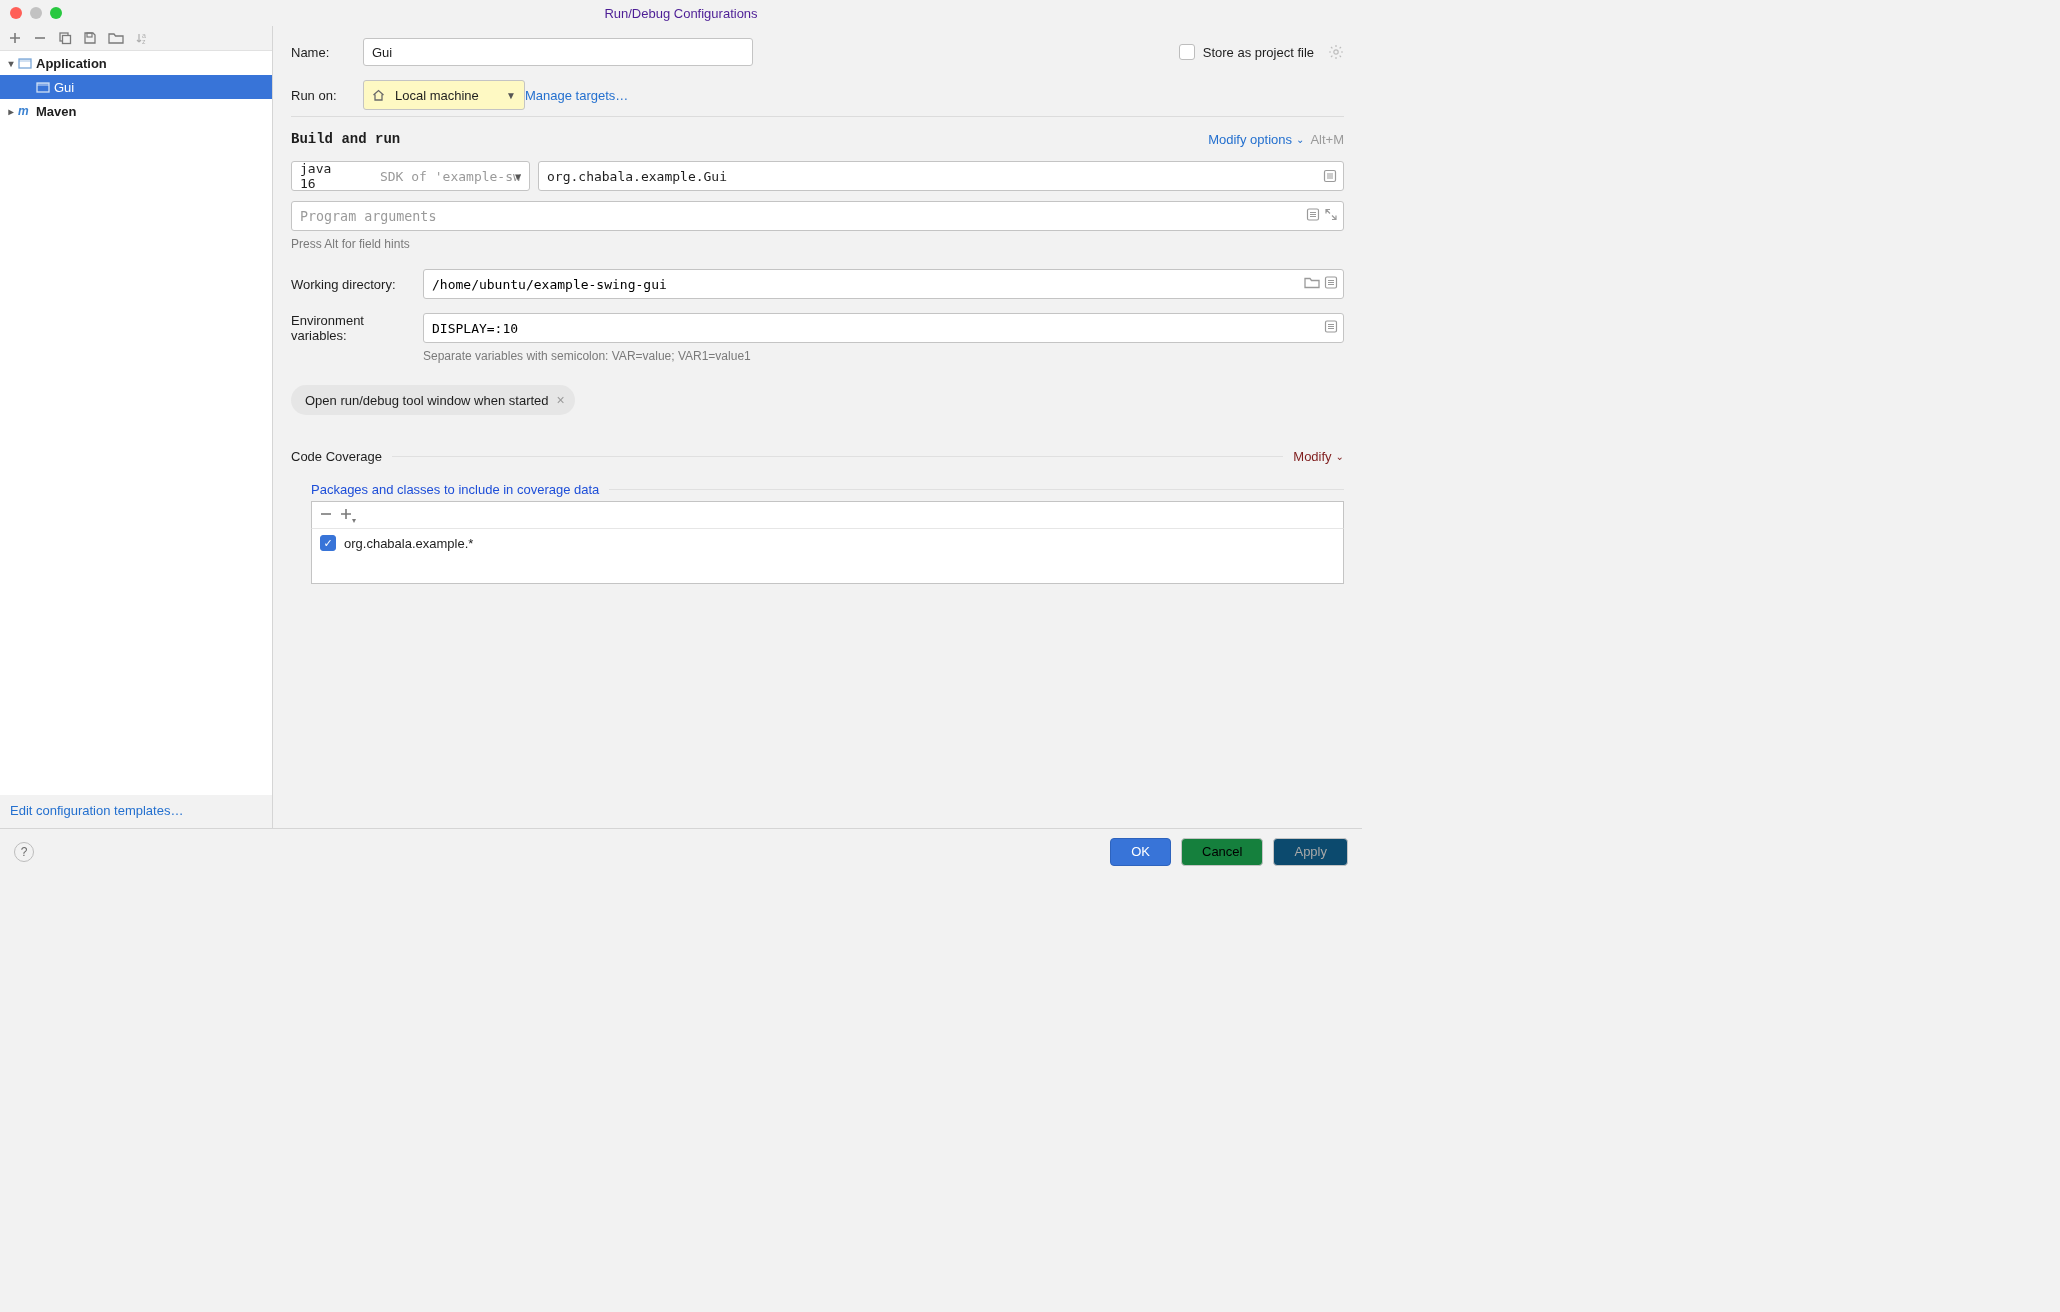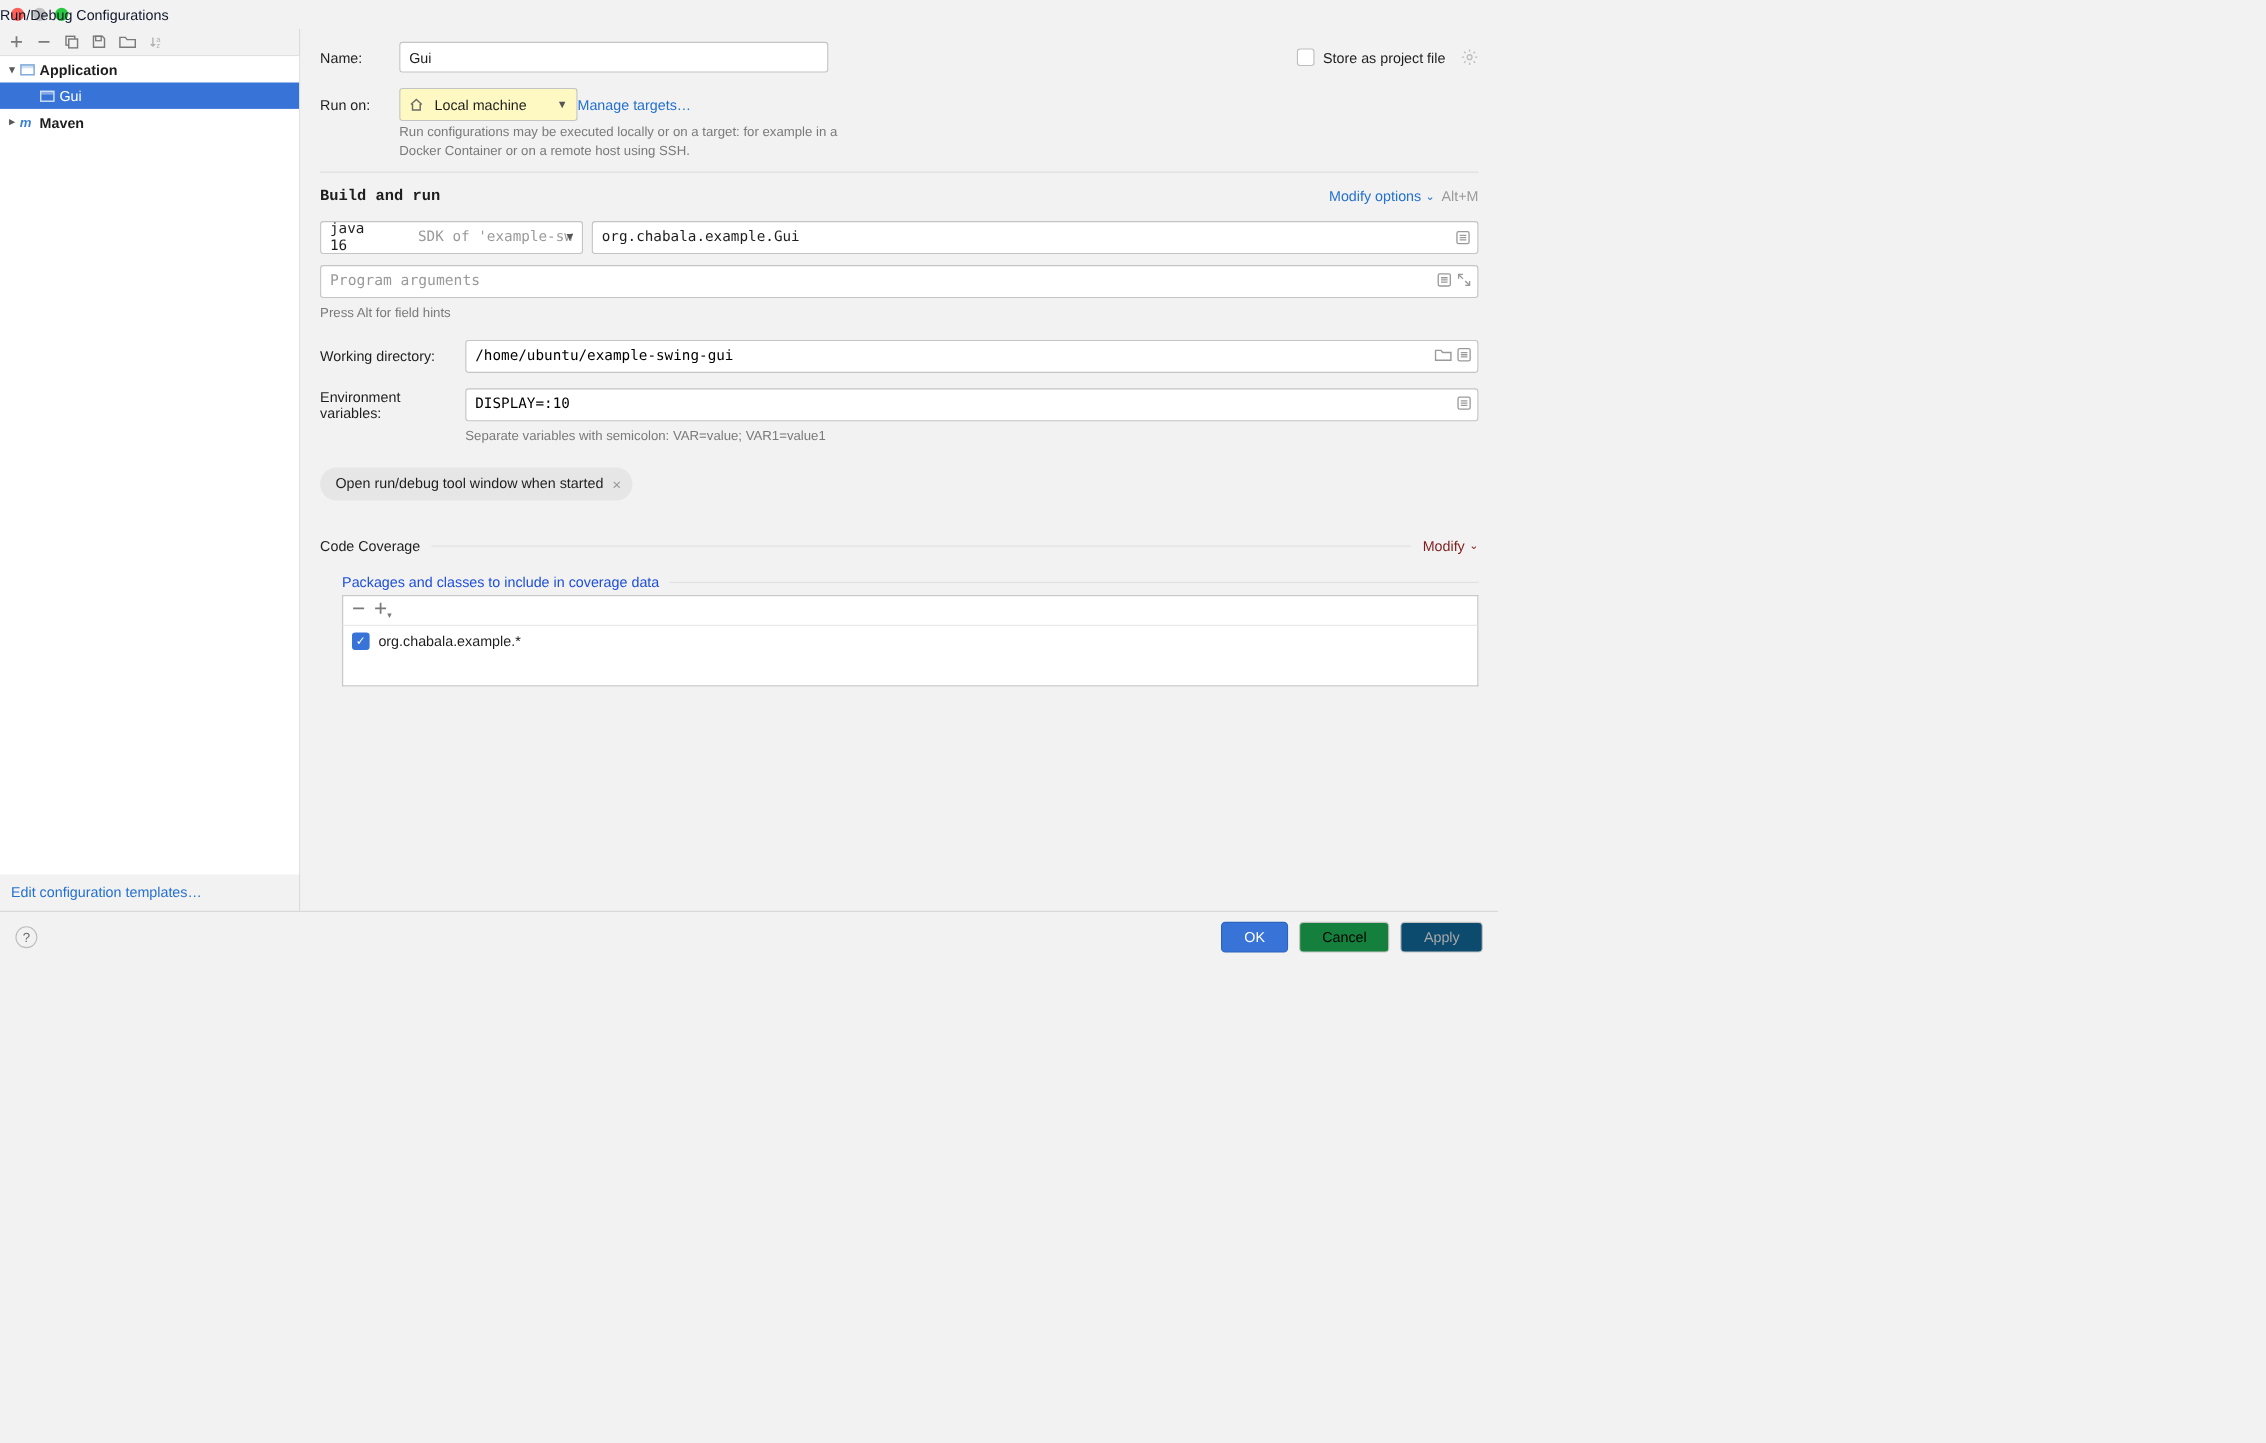--- a/index.html
+++ b/index.html
@@ -3,21 +3,21 @@
 <meta charset="utf-8">
 <style>
 * { box-sizing: border-box; margin: 0; padding: 0; }
 body { font-family: -apple-system, BlinkMacSystemFont, "Segoe UI", Helvetica, Arial, sans-serif; font-size: 13px; color: #1e1e1e; background: #f2f2f2; width: 1362px; height: 874px; overflow: hidden; display: flex; flex-direction: column; }
 .titlebar { height: 26px; display: flex; align-items: center; position: relative; background: #f2f2f2; }
 .traffic { display: flex; gap: 8px; padding-left: 10px; }
 .dot { width: 12px; height: 12px; border-radius: 50%; }
 .dot.red { background: #ff5f57; }
 .dot.grey { background: #c2c2c2; }
 .dot.green { background: #28c840; }
-.title { position: absolute; left: 0; right: 0; color: #0f172a; font-size: 13px; }
+.title { position: absolute; left: 0; right: 0; text-align: center; color: #4c1d95; font-size: 13px; }
 .body { flex: 1; display: flex; min-height: 0; }
 .sidebar { width: 273px; border-right: 1px solid #d5d5d5; display: flex; flex-direction: column; background: #f2f2f2; }
 .sidetools { display: flex; align-items: center; gap: 11px; padding: 5px 8px; color: #7a7a7a; }
 .sidetools svg { display: block; }
 .tree { background: #fff; flex: 1; border-top: 1px solid #e1e1e1; overflow: auto; }
 .tree-row { display: flex; align-items: center; height: 24px; padding: 0 4px; font-size: 13px; }
 .tree-row.bold { font-weight: 600; }
 .tree-row.selected { background: #3874d8; color: #fff; }
 .tree-row .caret { width: 14px; text-align: center; font-size: 10px; color: #5a5a5a; }
 .tree-row .spacer { display: inline-block; }
@@ -182,21 +182,20 @@
         <span class="homeicon">
             <svg width="13" height="13" viewBox="0 0 13 13">
               <path d="M1.5 6L6.5 1.5 11.5 6M3 5.5V11h7V5.5" fill="none" stroke="currentColor" stroke-width="1.3"></path>
             </svg>
           </span>
         <span>Local machine</span>
         <span class="caretdown">▼</span>
       </div>
       <span class="link manage">Manage targets…</span>
     </div>
-    <div class="hint runhint">Run configurations may be executed locally or on a target: for example in a Docker Container or on a remote host using SSH.</div>
 
     <hr class="sep">
 
     <div class="sectionhead">
       <span class="title2">Build and run</span>
       <div class="right">
         <span class="link" style="display:flex;align-items:center;gap:4px">
           <span>Modify options</span>
           <span style="font-size:10px">⌄</span>
         </span>

